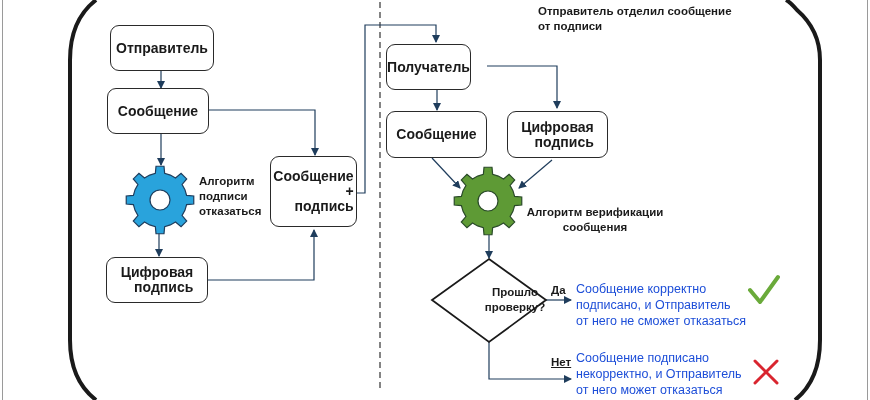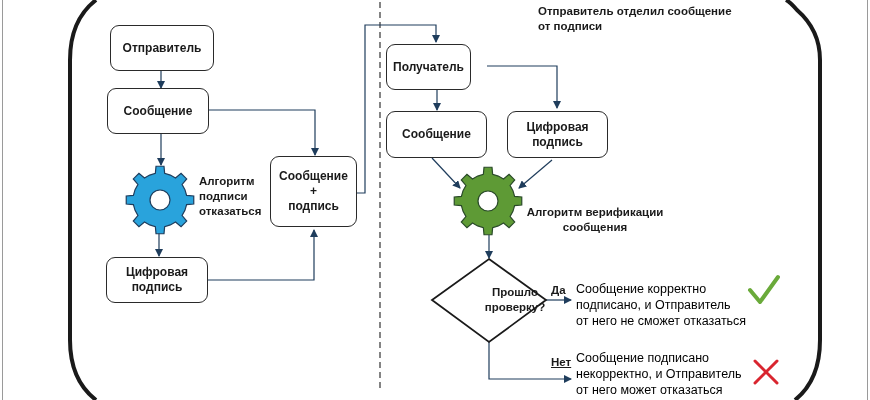--- a/index.html
+++ b/index.html
@@ -1,24 +1,24 @@
 <!DOCTYPE html>
 <html><head>
 <meta charset="utf-8">
 <style>
   html, body { margin: 0; padding: 0; background: #ffffff; }
   body { width: 870px; height: 400px; position: relative; overflow: hidden; font-family: "Liberation Sans", sans-serif; }
   .frame-left { position: absolute; left: 2px; top: 0; width: 1px; height: 400px; background: #9a9a9a; }
   .frame-right { position: absolute; left: 867px; top: 0; width: 1px; height: 400px; background: #9a9a9a; }
   svg { position: absolute; left: 0; top: 0; }
   .box { position: absolute; border: 1.6px solid #2a2a2a; border-radius: 9px; background: #fff;
-         display: flex; align-items: center; justify-content: center; text-align: center;
-         font-weight: bold; font-size: 12px; color: #1a1a1a; line-height: 15px; box-sizing: border-box; white-space: pre-line; }
+         display: flex; align-items: center; justify-content: center; text-align: right;
+         font-weight: bold; font-size: 14px; color: #1a1a1a; line-height: 15px; box-sizing: border-box; white-space: pre-line; }
   .lbl { position: absolute; font-weight: bold; font-size: 11.5px; color: #1a1a1a; line-height: 15px; white-space: pre-line; }
-  .res { position: absolute; font-size: 12.5px; color: #000000; line-height: 16px; white-space: pre-line; }
+  .res { position: absolute; font-size: 12.5px; color: #1d4ed8; line-height: 16px; white-space: pre-line; }
   .center { text-align: center; }
 </style>
 </head>
 <body>
 
 <div class="frame-left"></div>
 <div class="frame-right"></div>
 
 <svg width="870" height="400">
   <defs>

